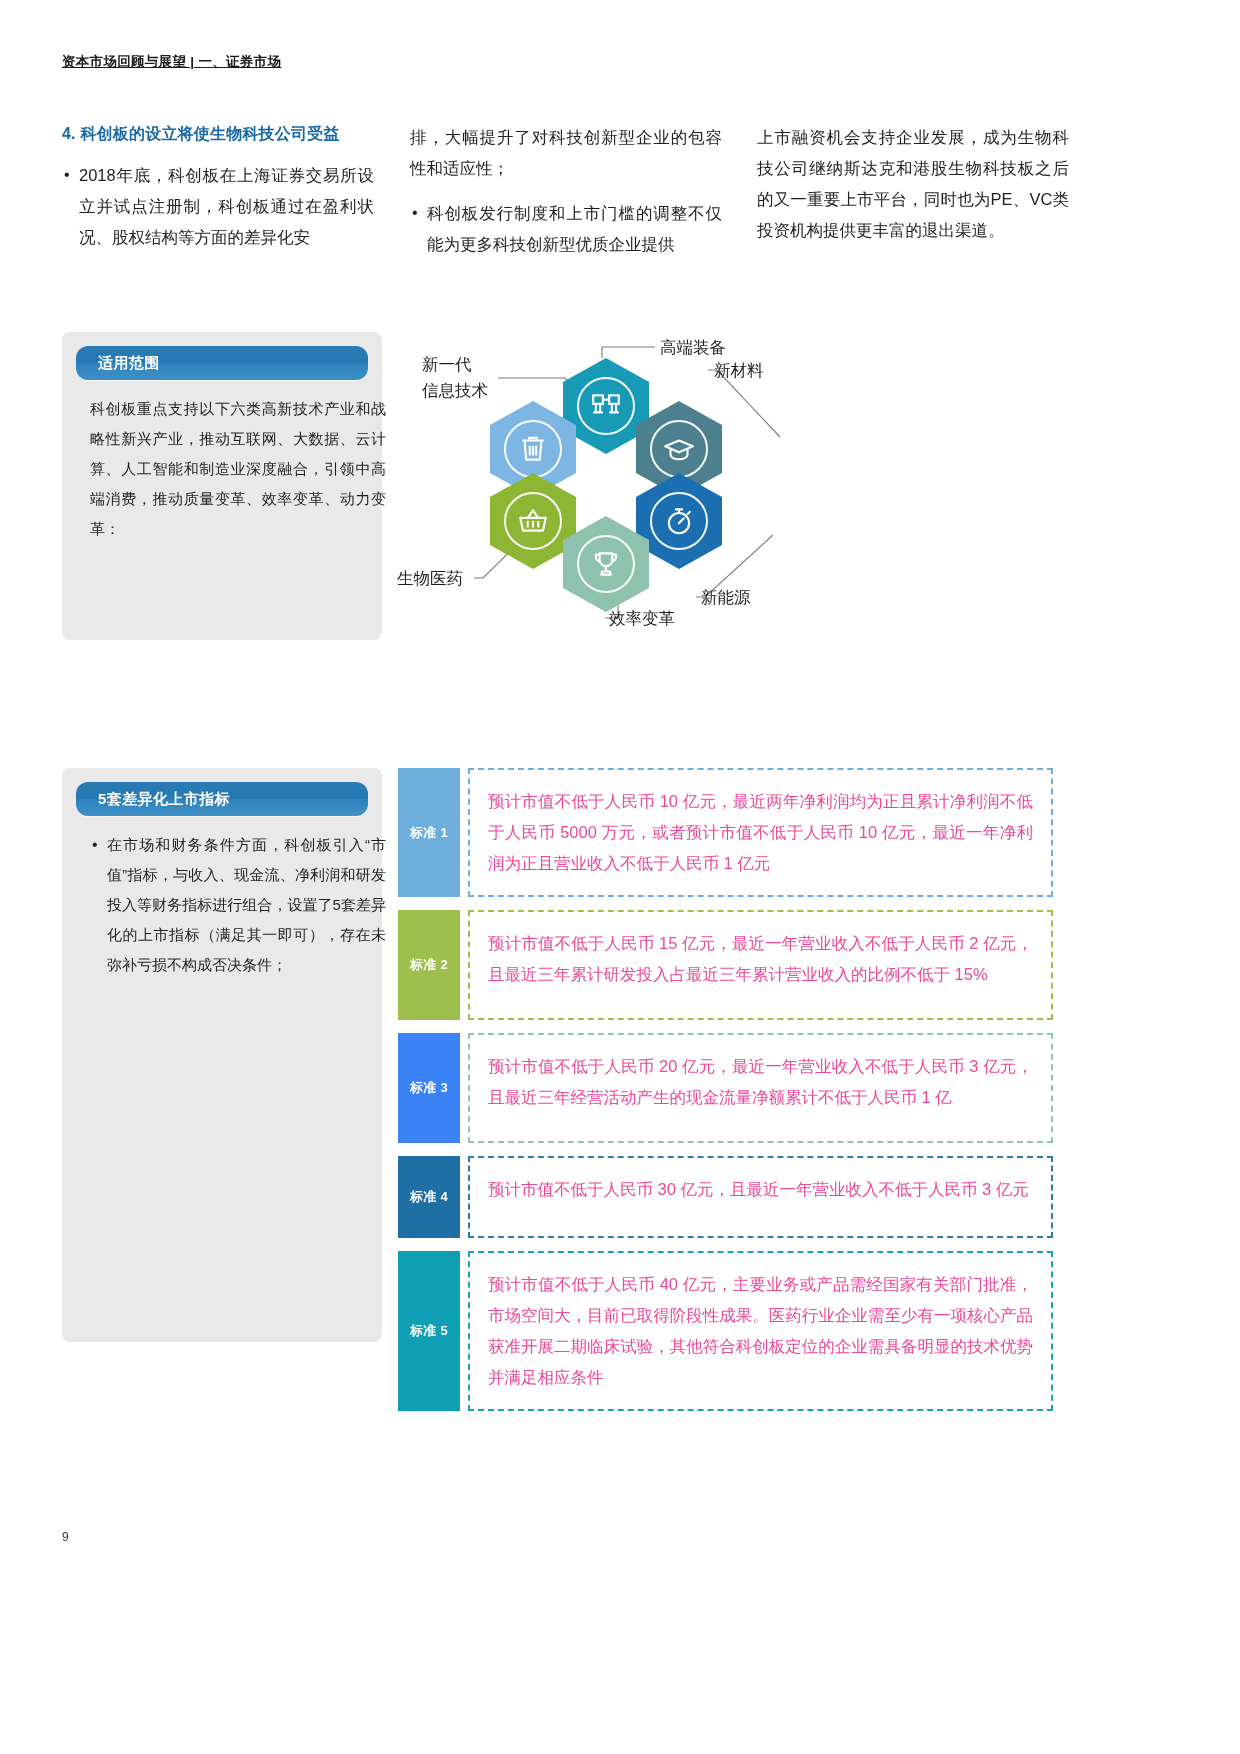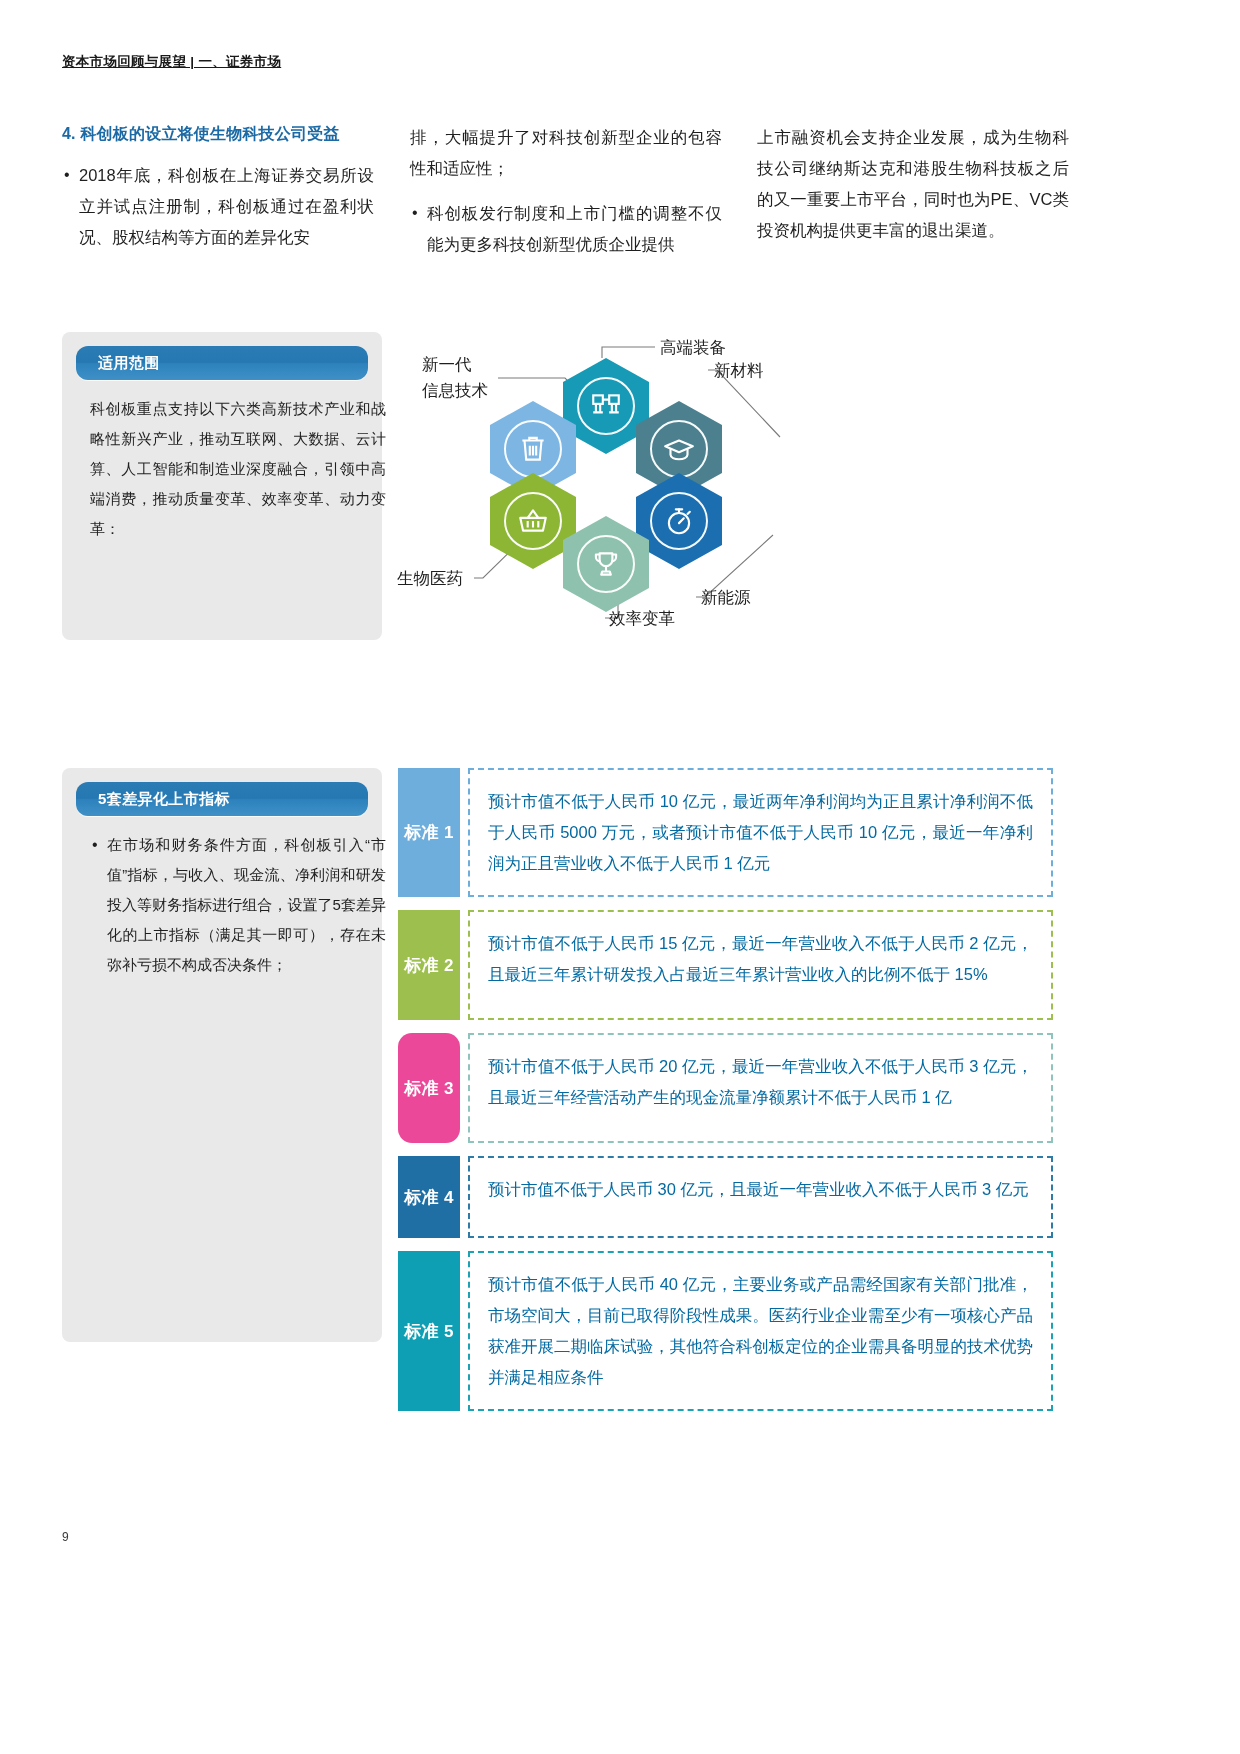--- a/index.html
+++ b/index.html
@@ -196,33 +196,33 @@
     margin-bottom: 13px;
   }
   .crit-tag {
     width: 62px;
     flex: 0 0 62px;
     display: flex;
     align-items: center;
     justify-content: center;
     color: #ffffff;
     font-weight: bold;
-    font-size: 17px;
+    font-size: 13px;
     letter-spacing: 0.3px;
   }
   .crit-box {
     flex: 1 1 auto;
     margin-left: 8px;
     border: 2px dashed;
     border-left-width: 2px;
     box-sizing: border-box;
     padding: 16px 18px 16px 18px;
     font-size: 16.5px;
     line-height: 31px;
-    color: #0369a1;
+    color: #ec4899;
     text-align: justify;
     text-justify: inter-ideograph;
   }
   .crit-box p { margin: 0; }
 
   
   .folio {
     position: absolute;
     left: 62px;
     top: 1530px;
@@ -385,21 +385,21 @@
   <div class="crit-row" style="min-height:110px;">
     <div class="crit-tag" style="background:#9cbf4e;">
       <span>标准 2</span>
     </div>
     <div class="crit-box" style="border-color:#9cbf4e;">
       <p>预计市值不低于人民币 15 亿元，最近一年营业收入不低于人民币 2 亿元，且最近三年累计研发投入占最近三年累计营业收入的比例不低于 15%</p>
     </div>
   </div>
 
   <div class="crit-row" style="min-height:110px;">
-    <div class="crit-tag" style="background:#ec4899;border-radius:14px;">
+    <div class="crit-tag" style="background:#3b82f6;">
       <span>标准 3</span>
     </div>
     <div class="crit-box" style="border-color:#8fc4bd;">
       <p>预计市值不低于人民币 20 亿元，最近一年营业收入不低于人民币 3 亿元，且最近三年经营活动产生的现金流量净额累计不低于人民币 1 亿</p>
     </div>
   </div>
 
   <div class="crit-row" style="min-height:82px;">
     <div class="crit-tag" style="background:#1f6fa5;">
       <span>标准 4</span>

